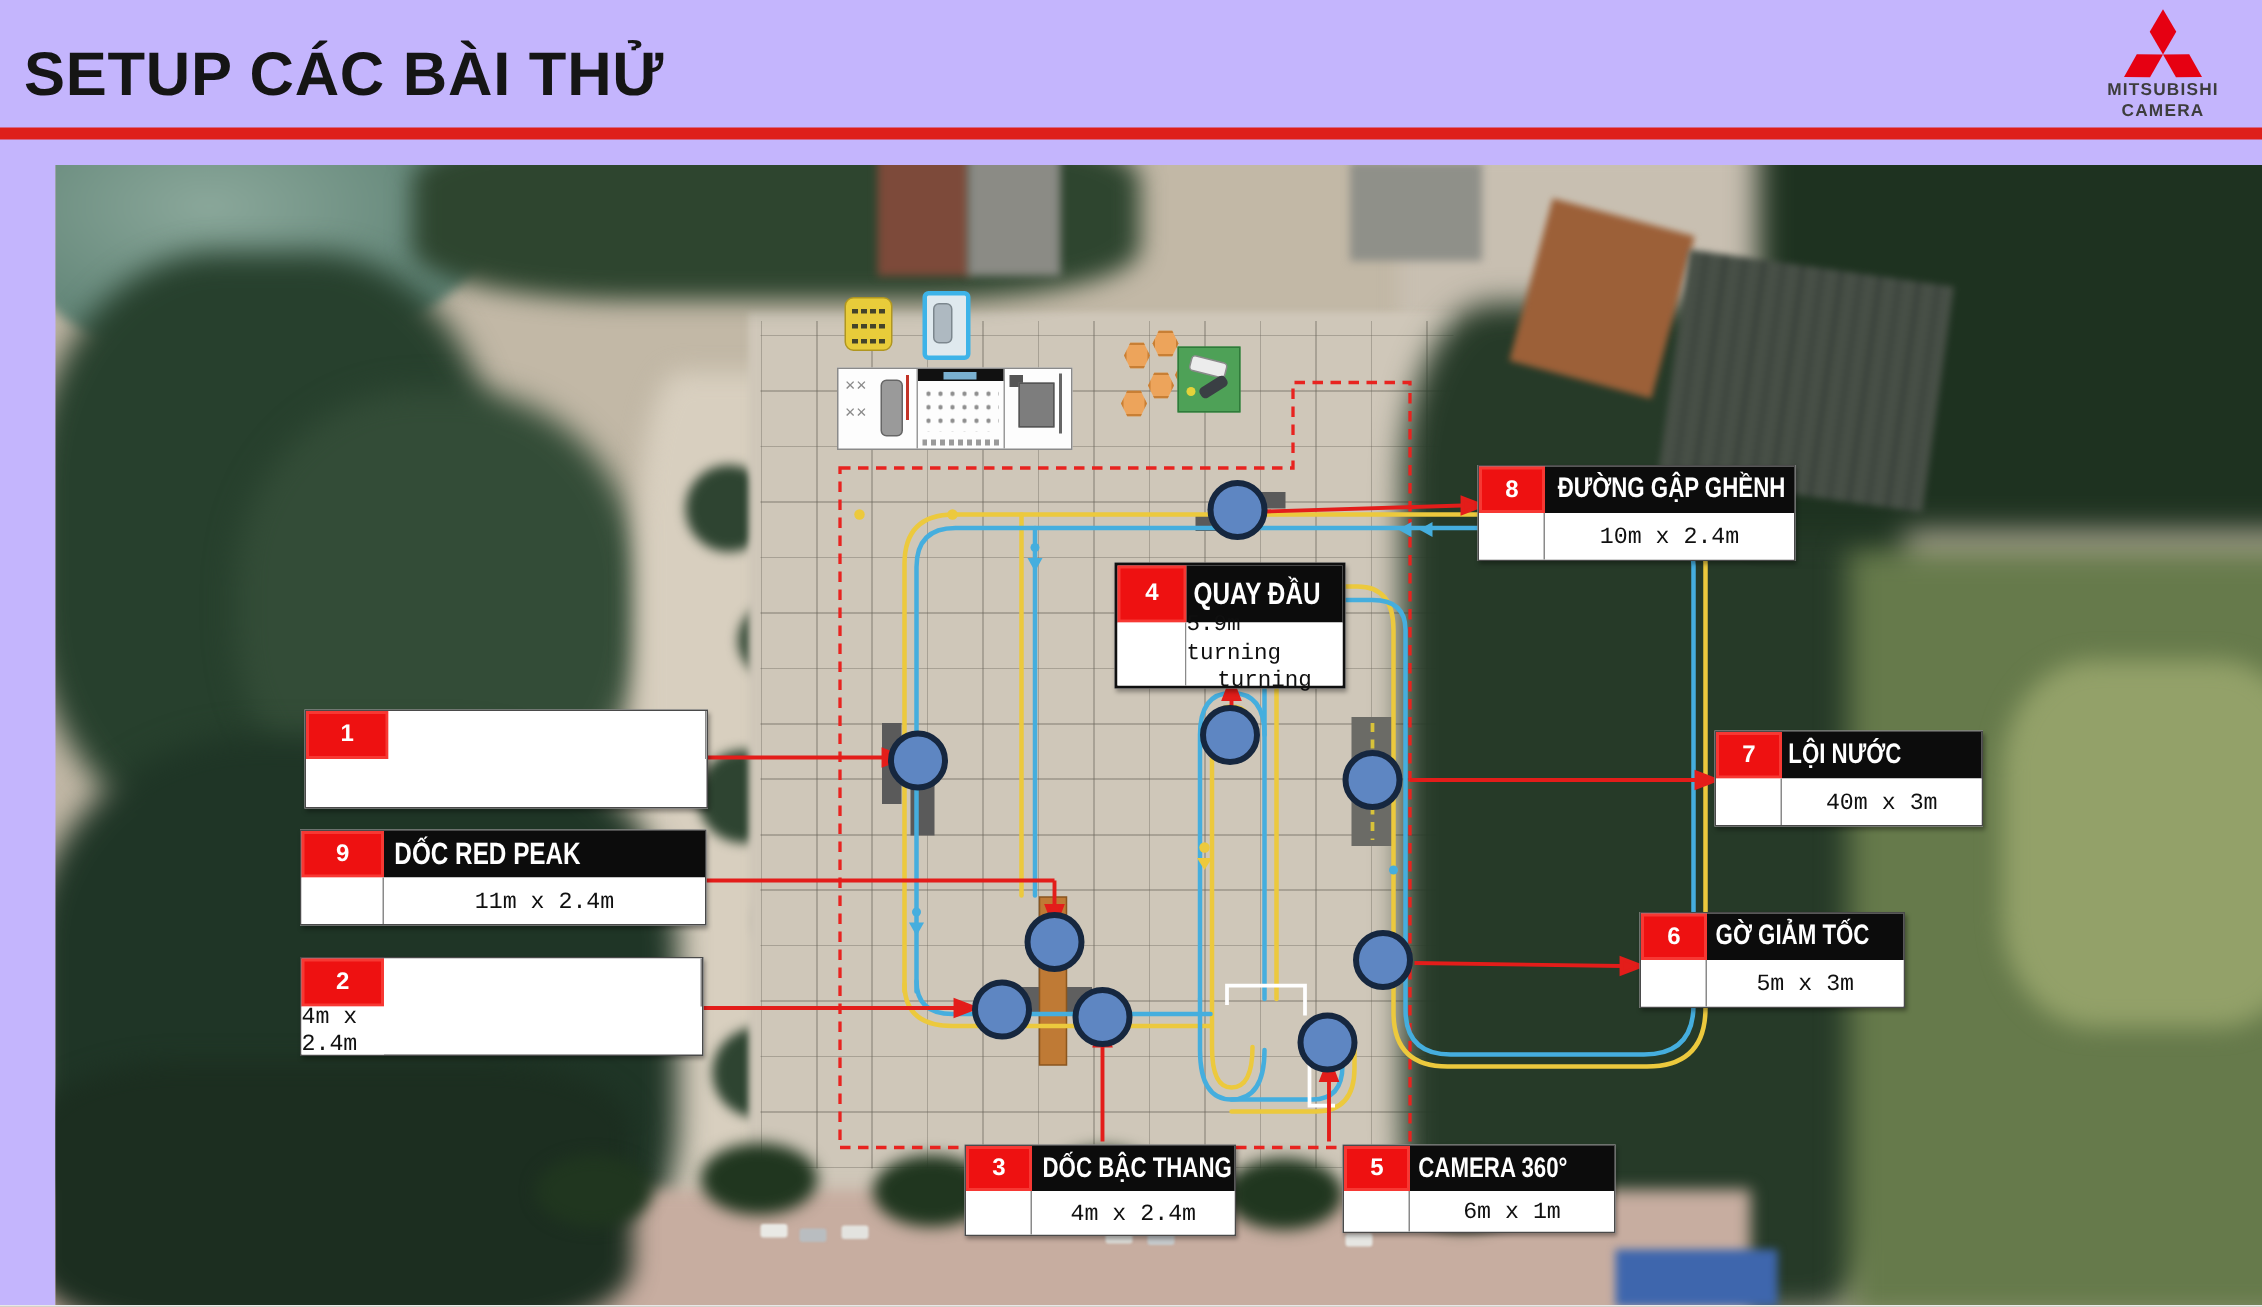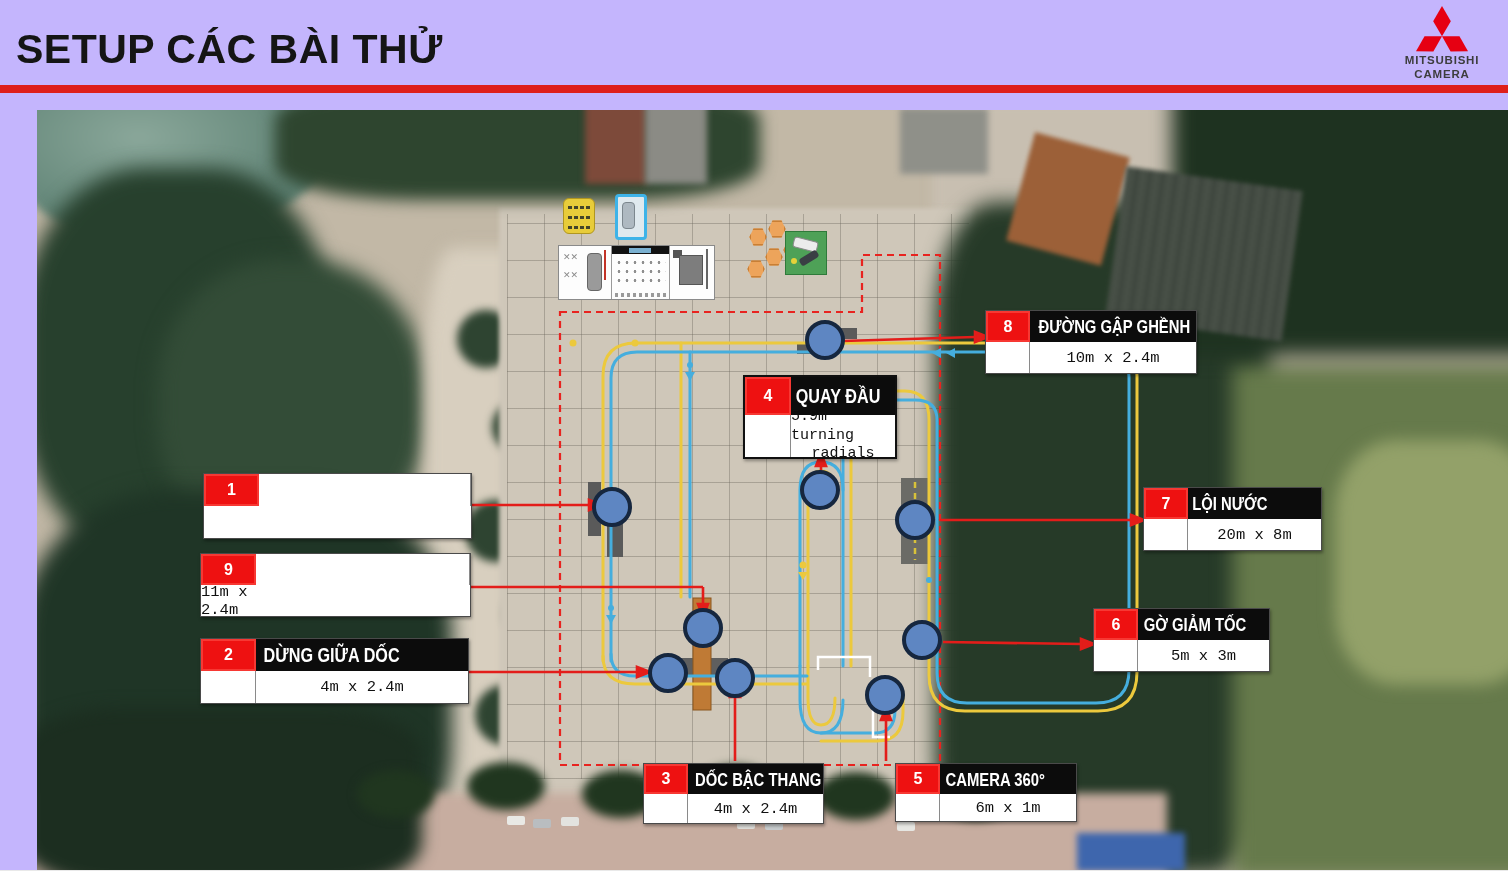--- a/index.html
+++ b/index.html
@@ -284,29 +284,29 @@
       </g>
     </svg>
 
     <div class="co" id="co1" style="left:166px;top:363px;width:267px;grid-template-rows:32px 32px">
       <div class="num">1</div>
       <div class="blank"></div>
     </div>
 
     <div class="co" id="co9" style="left:163px;top:443px;width:269px;grid-template-rows:31px 31px">
       <div class="num">9</div>
+      <div class="ttl">
+          <span>DỐC RED PEAK</span>
+        </div>
       <div class="blank"></div>
       <div class="dims">11m x 2.4m</div>
     </div>
 
     <div class="co" id="co2" style="left:163px;top:528px;width:267px;grid-template-rows:32px 32px">
       <div class="num">2</div>
-      <div class="ttl">
-          <span>DỪNG GIỮA DỐC</span>
-        </div>
       <div class="blank"></div>
       <div class="dims">4m x 2.4m</div>
     </div>
 
     <div class="co small" id="co3" style="left:606px;top:653px;width:179px;grid-template-rows:30px 29px">
       <div class="num">3</div>
       <div class="ttl">
           <span>DỐC BẬC THANG</span>
         </div>
       <div class="blank"></div>
@@ -314,21 +314,21 @@
     </div>
 
     <div class="co" id="co4" style="left:706px;top:265px;width:150px;grid-template-rows:38px 42px">
       <div class="num">4</div>
       <div class="ttl">
           <span>QUAY ĐẦU</span>
         </div>
       <div class="blank"></div>
       <div class="dims">
         <span>5.9m turning</span>
-          <span>radials</span>
+          <span>turning</span>
       </div>
     </div>
 
     <div class="co small" id="co5" style="left:858px;top:653px;width:180px;grid-template-rows:30px 27px">
       <div class="num">5</div>
       <div class="ttl">
           <span>CAMERA 360°</span>
         </div>
       <div class="blank"></div>
       <div class="dims">6m x 1m</div>
@@ -342,21 +342,21 @@
       <div class="blank"></div>
       <div class="dims">5m x 3m</div>
     </div>
 
     <div class="co small" id="co7" style="left:1106px;top:377px;width:177px;grid-template-rows:31px 31px">
       <div class="num">7</div>
       <div class="ttl">
           <span>LỘI NƯỚC</span>
         </div>
       <div class="blank"></div>
-      <div class="dims">20m x 8m</div>
+      <div class="dims">40m x 3m</div>
     </div>
 
     <div class="co small" id="co8" style="left:948px;top:200px;width:210px;grid-template-rows:31px 31px">
       <div class="num">8</div>
       <div class="ttl">
           <span>ĐƯỜNG GẬP GHỀNH</span>
         </div>
       <div class="blank"></div>
       <div class="dims">10m x 2.4m</div>
     </div>

